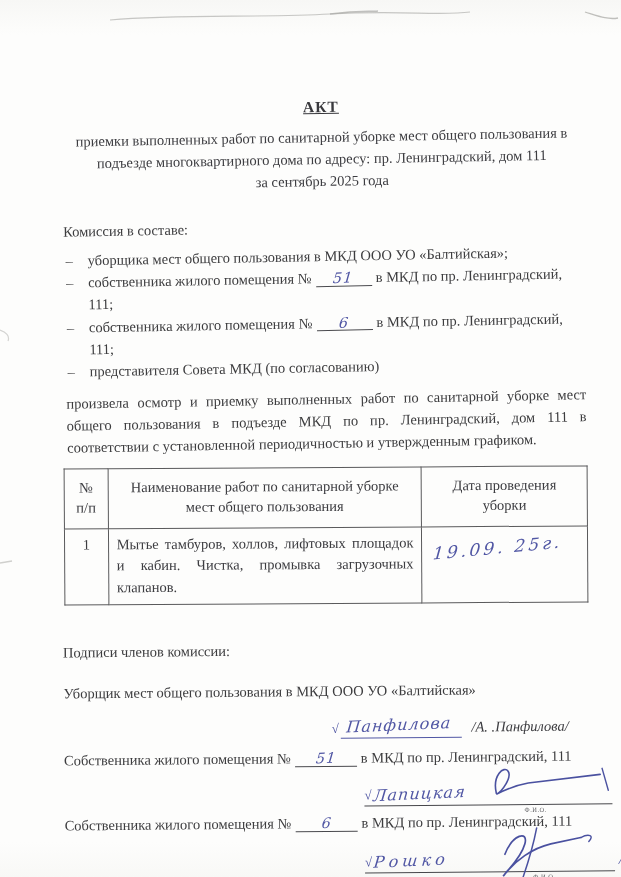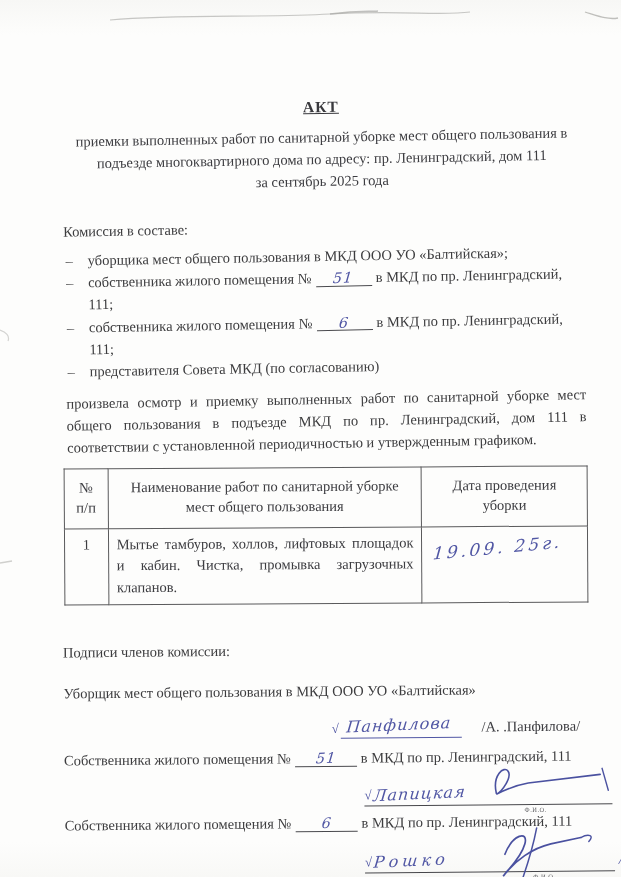--- a/index.html
+++ b/index.html
@@ -74,21 +74,21 @@
   .sig-section{ margin-top:36px; }
   .sig-heading{ }
   .sig-label{ margin-top:20px; }
   .sig-row{ position:relative; height:40px; }
   .sig-line{
     position:absolute; display:flex; align-items:flex-end;
   }
   .sig-line .tick{ color:#4a51a0; margin-right:2px; font-size:13px;}
   .u-blue{ border-bottom:1.2px solid #5157a4; padding:0 10px 1px 6px; }
   .u-dark{ border-bottom:1.2px solid #47474b; }
-  .printed-name{ margin-left:20px; color:#3d3d41; }
+  .printed-name{ margin-left:10px; color:#3d3d41;font-style:italic; }
   .fio{
     position:absolute; top:100%; font-size:6.5px; color:#5a5a5e;
     letter-spacing:.5px; margin-top:1px;
   }
   .end-mark{ color:#4a51a0; margin-left:4px; font-size:13px; transform:rotate(12deg); display:inline-block;}
   .hw-name{ font-size:16px; }
   .hw-print{ letter-spacing:4px; font-size:16px; }
   .flourish{ position:absolute; pointer-events:none; overflow:visible; }
 </style>
 </head>

